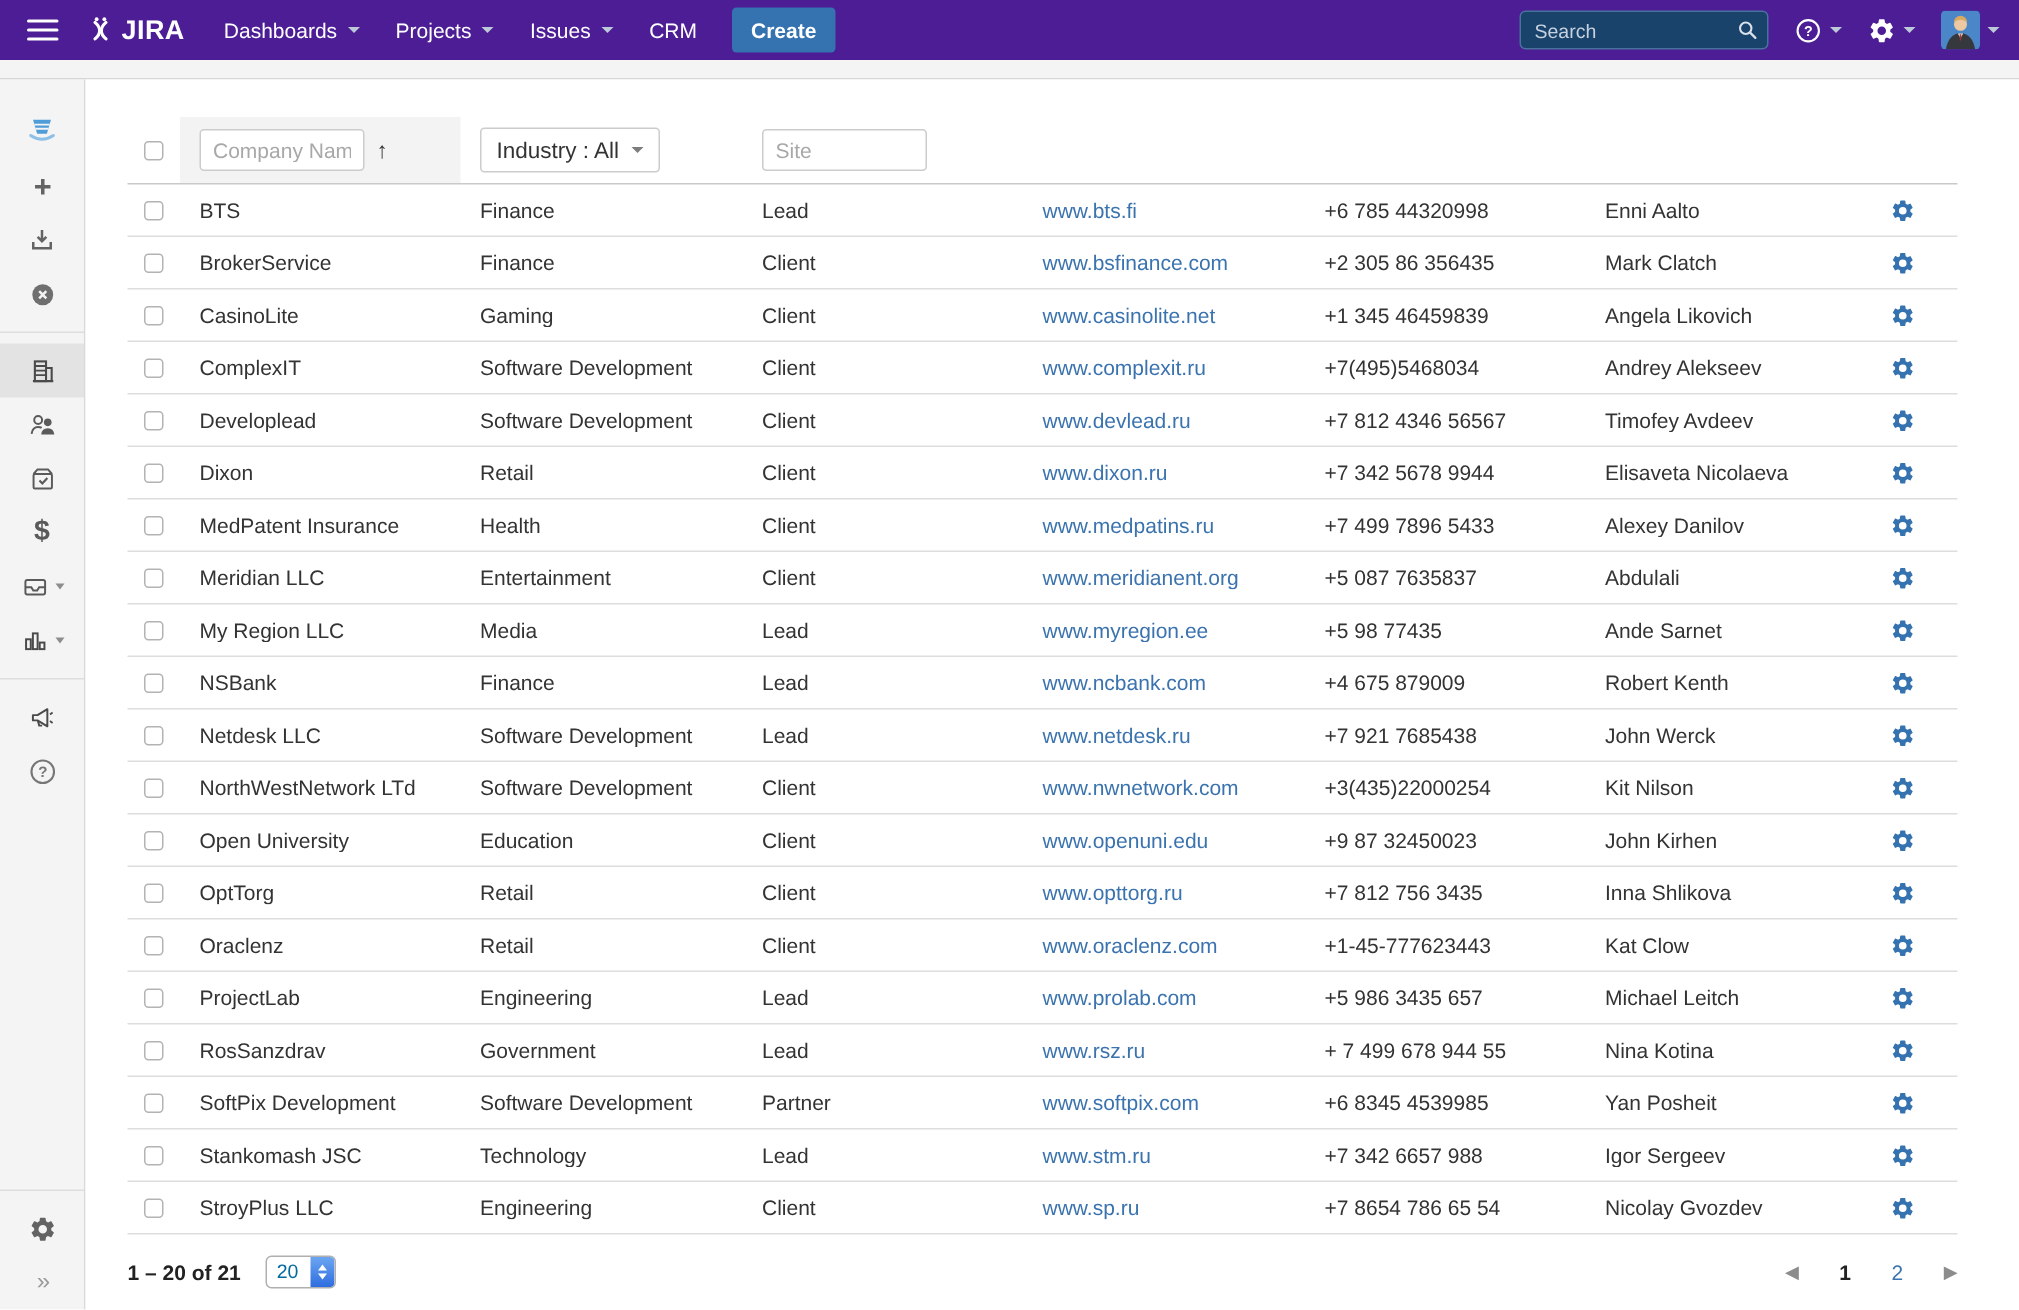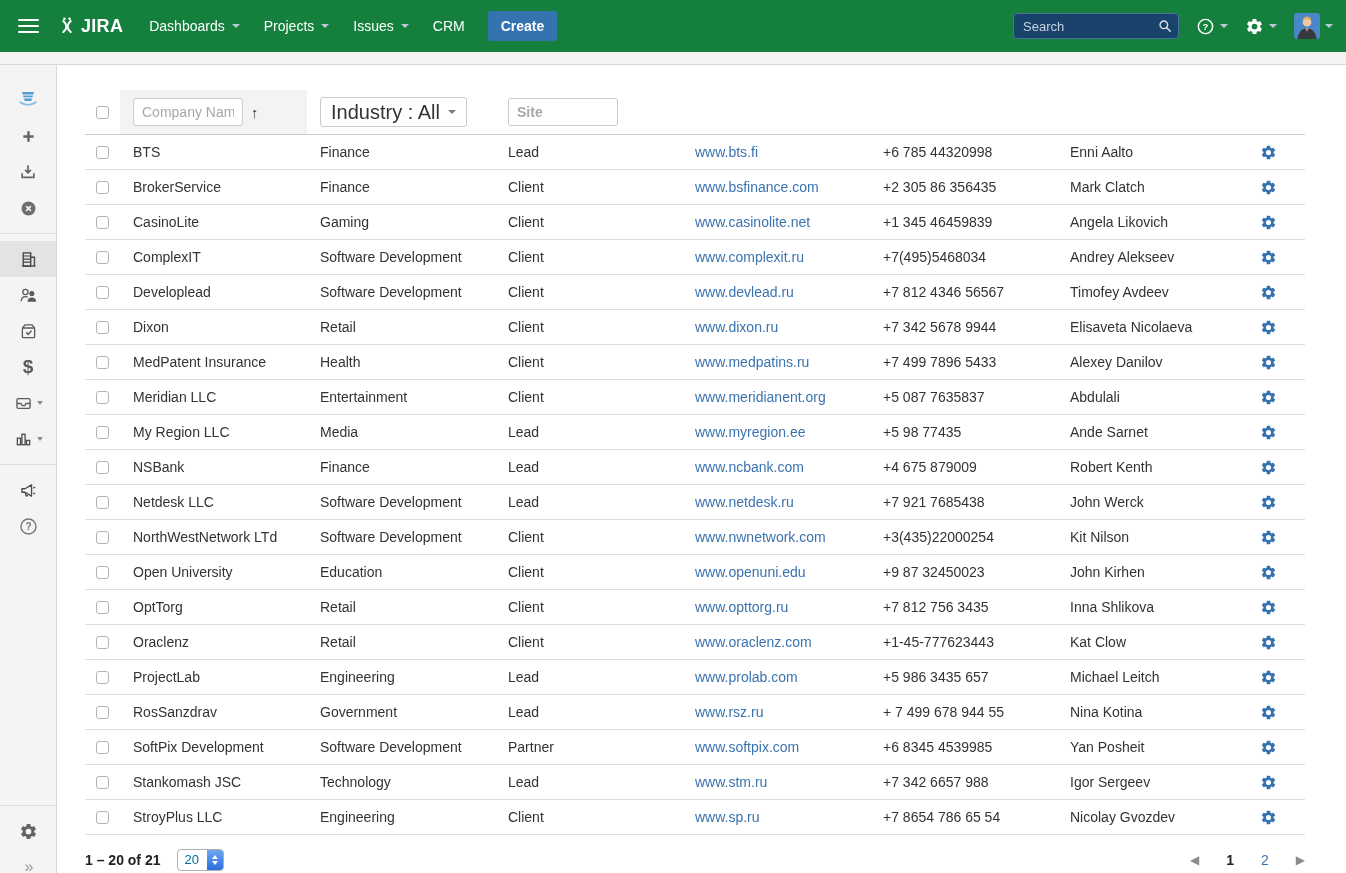--- a/index.html
+++ b/index.html
@@ -1,20 +1,20 @@
 <!DOCTYPE html>
 <html><head>
 <meta charset="utf-8">
 <style>
   * { margin:0; padding:0; box-sizing:border-box; }
   html,body { width:1346px; height:873px; overflow:hidden; }
   body { font-family:"Liberation Sans", sans-serif; background:#fff; color:#333; }
 
   
-  .topbar { height:52px; background:#15803d; display:flex; align-items:center; padding:0 13px; color:#fff; }
+  .topbar { height:40px; background:#4c1d95; display:flex; align-items:center; padding:0 13px; color:#fff; }
   .hamburger { width:21px; display:flex; flex-direction:column; gap:4px; margin:0 17px 0 5px; cursor:pointer; }
   .hamburger span { height:2px; background:#fff; border-radius:1px; }
   .logo { display:flex; align-items:center; gap:3px; margin-right:14px; cursor:pointer; }
   .logo-text { font-size:18px; font-weight:bold; letter-spacing:.3px; }
   .nav-item { padding:0 12px; font-size:14px; display:flex; align-items:center; gap:7px; height:40px; cursor:pointer; white-space:nowrap; }
   .caret { width:0; height:0; border-left:4px solid transparent; border-right:4px solid transparent; border-top:4px solid #bcc9d8; }
   .create-btn { background:#3572b0; border:none; color:#fff; font-size:14px; font-weight:bold; padding:7px 13px; border-radius:3px; margin-left:11px; font-family:inherit; cursor:pointer; }
   .top-right { margin-left:auto; display:flex; align-items:center; gap:17px; }
   .search-wrap { position:relative; }
   .search-input { width:166px; height:26px; background:#1a436b; border:1px solid #48719b; border-radius:4px; color:#e7edf4; font-size:13px; font-family:inherit; padding:0 26px 0 9px; }
@@ -41,21 +41,21 @@
 
   
   .grid { display:grid; grid-template-columns:35px 187px 188px 187px 188px 187px 175px 73px; align-items:center; margin-left:28px; width:1220px; }
   .filter-row { margin-top:25px; height:45px; border-bottom:1px solid #c9c9c9; }
   .cell-cb { display:flex; justify-content:center; }
   .checkbox { width:13px; height:13px; border:1px solid #b3b3b3; border-radius:3px; background:#fff; cursor:pointer; }
   .company-header { background:#f3f3f3; height:100%; display:flex; align-items:center; padding-left:13px; }
   .text-input { height:28px; border:1px solid #ccc; border-radius:3px; padding:0 8px; font-size:14px; font-family:inherit; color:#333; width:110px; background:#fff; }
   .text-input::placeholder { color:#a8a8a8; }
   .sort-arrow { margin-left:8px; color:#3c3c3c; font-size:15px; }
-  .filter-btn { margin-left:13px; display:inline-flex; align-items:center; gap:8px; height:30px; padding:0 10px; background:#fff; border:1px solid #ccc; border-radius:3px; font-size:20px; color:#333; font-family:inherit; cursor:pointer; }
+  .filter-btn { margin-left:13px; display:inline-flex; align-items:center; gap:8px; height:30px; padding:0 10px; background:#fff; border:1px solid #ccc; border-radius:3px; font-size:15px; color:#333; font-family:inherit; cursor:pointer; }
   .filter-btn .caret { border-top-color:#7d7d7d; }
 
   .row { height:35px; border-bottom:1px solid #ddd; font-size:14px; color:#333; }
   .cell { padding-left:13px; white-space:nowrap; overflow:hidden; }
   .cell a { color:#3b73af; text-decoration:none; cursor:pointer; }
   .cell-gear { display:flex; justify-content:center; cursor:pointer; }
 
   
   .footer { margin:0 41px 0 28px; height:49px; display:flex; align-items:center; font-size:14px; }
   .range { font-weight:bold; color:#222; }
@@ -245,21 +245,21 @@
           <span class="checkbox"></span>
         </div>
       <div class="company-header">
         <input class="text-input" placeholder="Company Name" style="">
         <span class="sort-arrow">↑</span>
       </div>
       <div><button class="filter-btn">
             <span>Industry : All</span>
             <span class="caret"></span>
           </button></div>
-      <div><input class="text-input" style="margin-left: 13px; font-weight: bold;" placeholder="Site"></div>
+      <div><input class="text-input" style="margin-left: 13px;" placeholder="Site"></div>
       <div></div>
     </div>
 
     <div id="table-body">
   <div class="grid row">
     <div class="cell-cb">
             <span class="checkbox"></span>
           </div>
     <div class="cell">BTS</div>
     <div class="cell">Finance</div>

